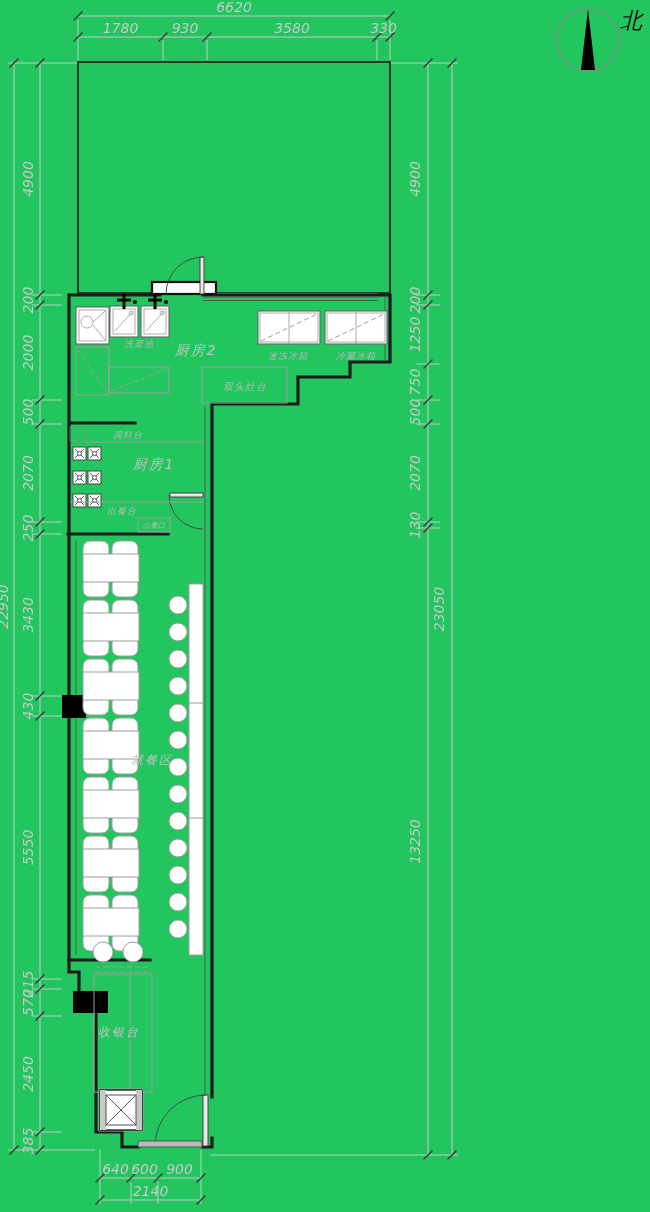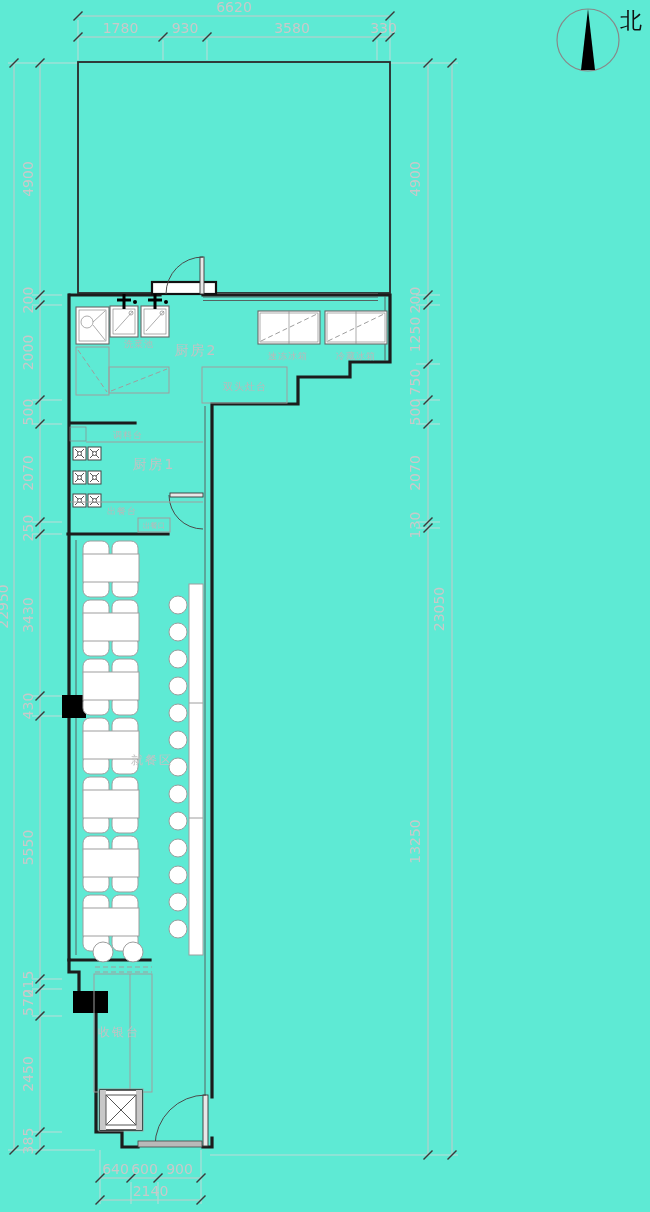--- a/index.html
+++ b/index.html
@@ -1,17 +1,17 @@
 <!DOCTYPE html>
 <html><head>
 <meta charset="utf-8">
 <style>
   html,body{margin:0;padding:0;background:#ffffff;}
-  .sheet{position:relative;width:650px;height:1212px;background:#5eead4;overflow:hidden;
-         font-family:"DejaVu Sans",sans-serif;}
+  .sheet{position:relative;width:650px;height:1212px;background:#22c55e;overflow:hidden;
+         font-family:"DejaVu Sans",sans-serif;font-style:italic;}
   svg{position:absolute;left:0;top:0;}
   text{font-family:"DejaVu Sans",sans-serif;}
   .room-label{font-size:14px;fill:#c3c3c3;letter-spacing:2px;}
   .room-label-sm{font-size:12px;fill:#c3c3c3;letter-spacing:2px;}
   .fix-label{font-size:9px;fill:#b9b9b9;letter-spacing:1px;}
   .fix-label-lg{font-size:10px;fill:#b9b9b9;letter-spacing:1px;}
   .fix-label-xs{font-size:7.5px;fill:#b9b9b9;}
   .dim-text{font-size:14px;fill:#c9c9c9;}
   .north-label{font-size:22px;fill:#111;}
   .wall{stroke:#1c1c1c;stroke-width:3.2;fill:none;stroke-linecap:square;}

